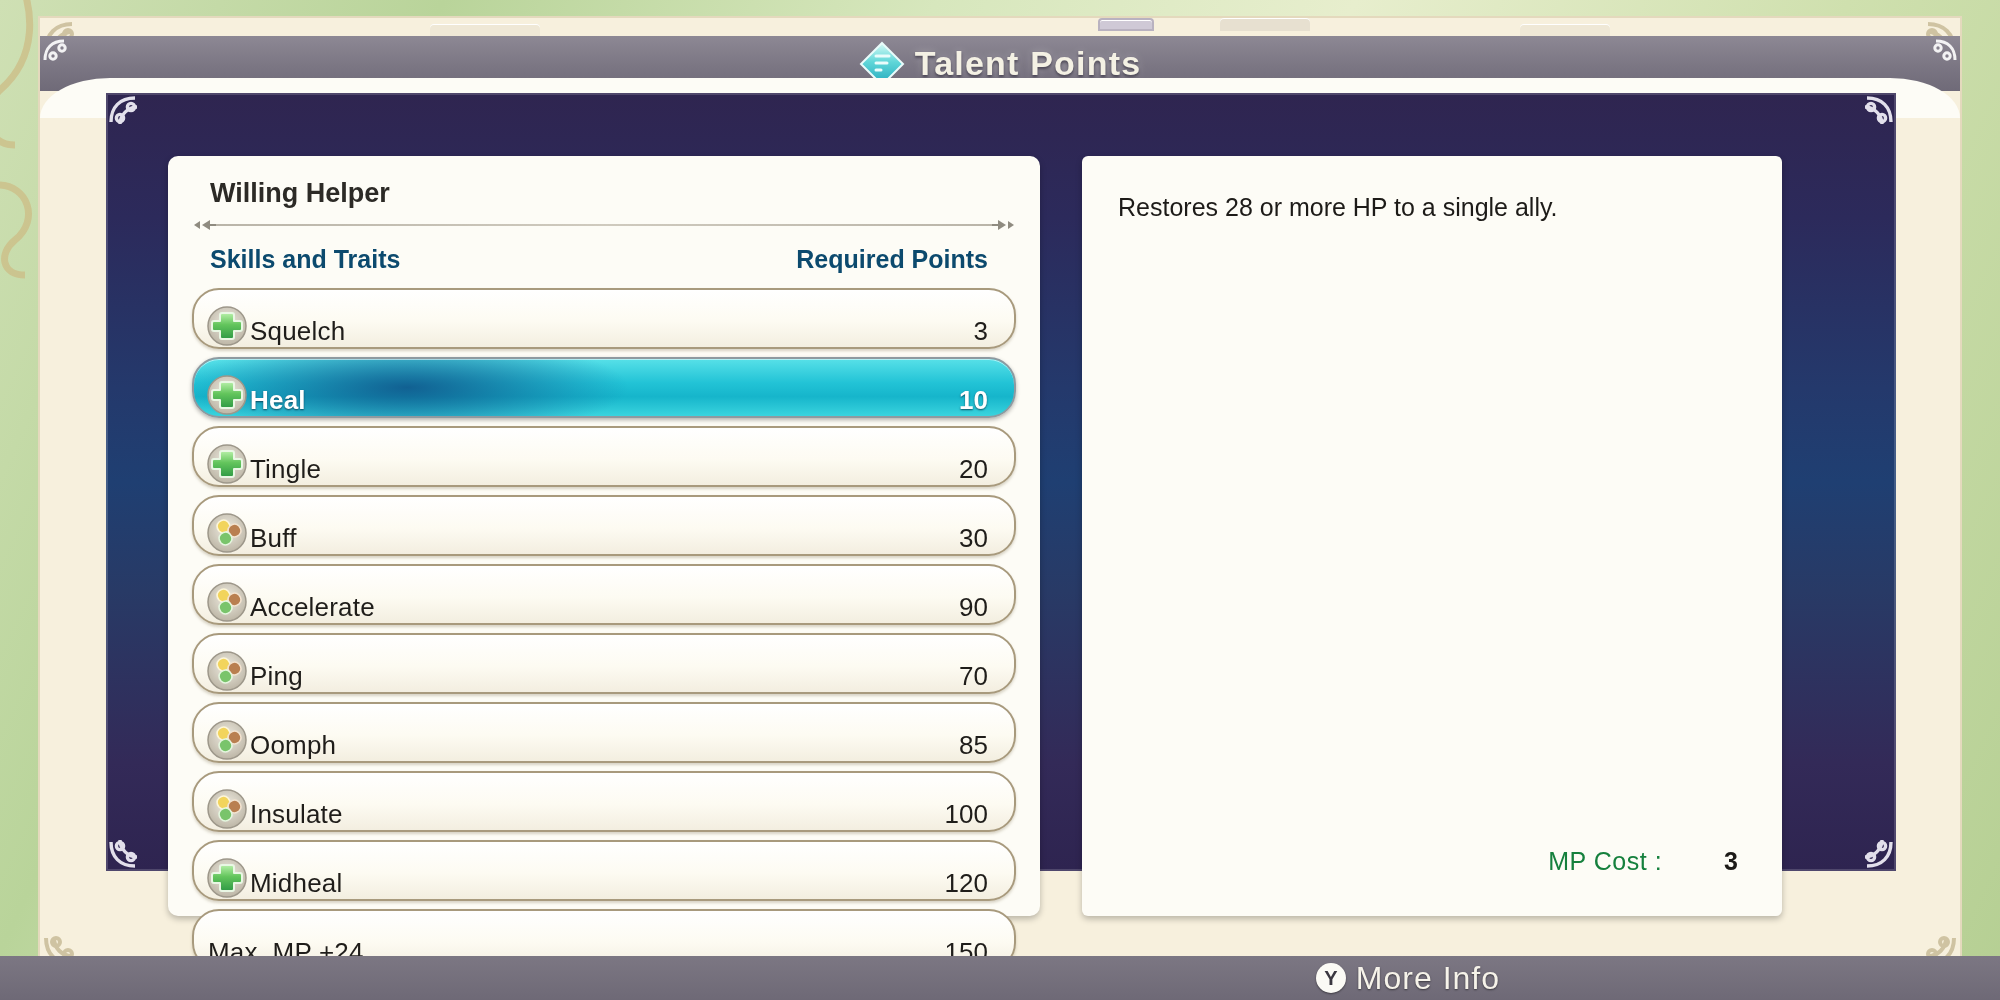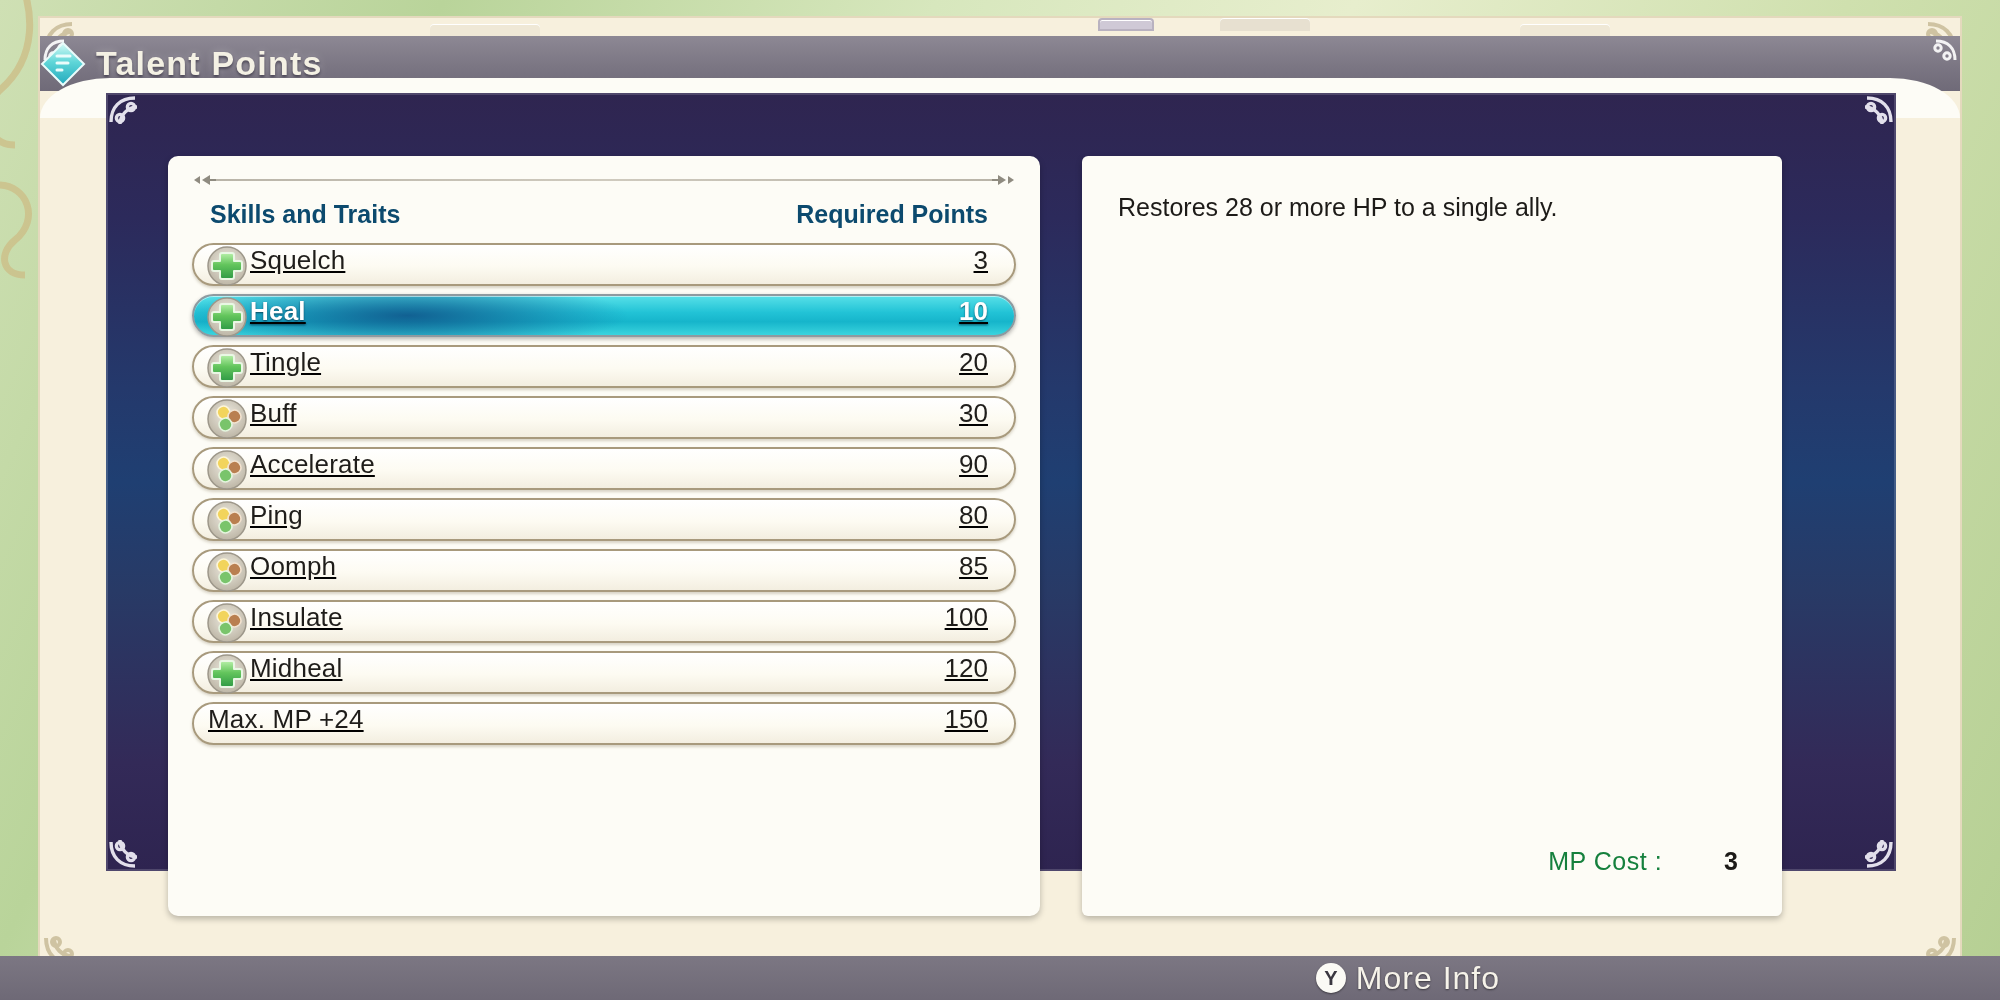--- a/index.html
+++ b/index.html
@@ -38,21 +38,21 @@
     background: linear-gradient(180deg,#8d8894 0%, #7b7683 55%, #6f6a78 100%);
   }
   #title-bar .tb-corner-tl, #title-bar .tb-corner-tr {
     position: absolute; top: 2px; width: 44px; height: 36px; color: #fff; opacity:.9;
   }
   #title-bar .tb-corner-tl { left: 2px; }
   #title-bar .tb-corner-tr { right: 2px; transform: scaleX(-1); }
 
   #title-wrap {
     position: absolute; left: 0; top: 18px; width: 1920px; height: 55px;
-    display: flex; align-items: center; gap: 10px;
+    display: flex; align-items: center; justify-content: center; gap: 10px;
   }
   #title-text {
     font-size: 34px; font-weight: bold; letter-spacing: 1.2px;
     color: #f4f1e4;
     text-shadow: 0 2px 3px rgba(40,35,50,.65), 0 0 8px rgba(255,255,255,.25);
   }
   .title-diamond {
     width: 46px; height: 46px; position: relative; flex: none;
     display:flex; align-items:center; justify-content:center;
   }
@@ -122,28 +122,27 @@
   #col-head {
     display: flex; justify-content: space-between; align-items: center;
     padding: 12px 30px 14px 20px;
     font-size: 25px; color: #0c4a6e; font-weight: 600;
   }
 
   #rows { display: flex; flex-direction: column; gap: 8px; padding: 0 2px; }
 
   .row {
     position: relative;
-    height: 43px;
+    height: 61px;
     border-radius: 27px;
-    display: flex; align-items: flex-start;
+    display: flex; align-items: flex-end;
     padding: 0 26px 0 12px;
     background: linear-gradient(180deg,#ffffff 0%, #fdfbf2 55%, #f3eee0 100%);
     border: 2px solid #a89a7d;
     box-shadow: inset 0 1px 0 #fff, 0 2px 3px rgba(120,105,70,.28);
-    text-decoration: underline;
   }
   .row .icon-slot { width: 42px; height: 42px; flex: none; display:flex; align-items:center; justify-content:center; }
   .row .row-label {
     font-size: 26px; color: #1f1d1a; flex: 1;
     margin-left: 2px; letter-spacing: .2px;
   }
   .row.no-icon .row-label { }
   .row .row-points { font-size: 26px; color: #1f1d1a; }
 
   .row.selected {
@@ -299,20 +298,21 @@
       </svg>
       <svg class="dp-corner br" viewBox="0 0 46 46" fill="none" stroke="currentColor" stroke-width="3.4">
         <path d="M4 28 C4 13 13 4 28 4"></path>
           <path d="M13 30 C13 21 21 13 30 13"></path>
           <circle cx="13" cy="24" r="3.6"></circle>
           <circle cx="24" cy="13" r="3.6"></circle>
       </svg>
     </div>
 
     <div id="list-card">
+      <div id="card-title">Willing Helper</div>
 
       <div id="divider">
         <div class="line"></div>
         <svg class="cap l" viewBox="0 0 22 16" fill="currentColor">
           <polygon points="0,8 6,4 6,12"></polygon>
             <polygon points="8,8 16,3 16,13"></polygon>
             <rect x="16" y="7" width="6" height="2"></rect>
         </svg>
         <svg class="cap r" viewBox="0 0 22 16" fill="currentColor">
           <polygon points="0,8 6,4 6,12"></polygon>
@@ -435,21 +435,21 @@
                     <stop offset="100%" stop-color="#bdb6a6"></stop>
                   </radialGradient>
                 </defs>
                 <circle cx="21" cy="21" r="19" fill="url(#tcbg)" stroke="#9d978a" stroke-width="1.5"></circle>
                 <path d="M13 10 q5 -4 9 0 q4 5 0 9 q-5 4 -9 0 q-4 -5 0 -9z" fill="#f2d45c" stroke="#fdf6d9" stroke-width="1.6"></path>
                 <path d="M24 14 q5 -4 9 0 q4 5 0 9 q-5 4 -9 0 q-4 -5 0 -9z" fill="#b97f50" stroke="#f2e2cf" stroke-width="1.6"></path>
                 <path d="M15 22 q5 -4 9 0 q4 5 0 9 q-5 4 -9 0 q-4 -5 0 -9z" fill="#79c46b" stroke="#e4f5de" stroke-width="1.6"></path>
               </svg>
             </span>
             <span class="row-label">Ping</span>
-            <span class="row-points">80</span>
+            <span class="row-points">70</span>
           </div>
           <div class="row">
             <span class="icon-slot">
               <svg viewBox="0 0 42 42" width="42" height="42">
                 <defs>
                   <radialGradient id="tcbg" cx="50%" cy="40%" r="60%">
                     <stop offset="0%" stop-color="#efece2"></stop>
                     <stop offset="100%" stop-color="#bdb6a6"></stop>
                   </radialGradient>
                 </defs>

